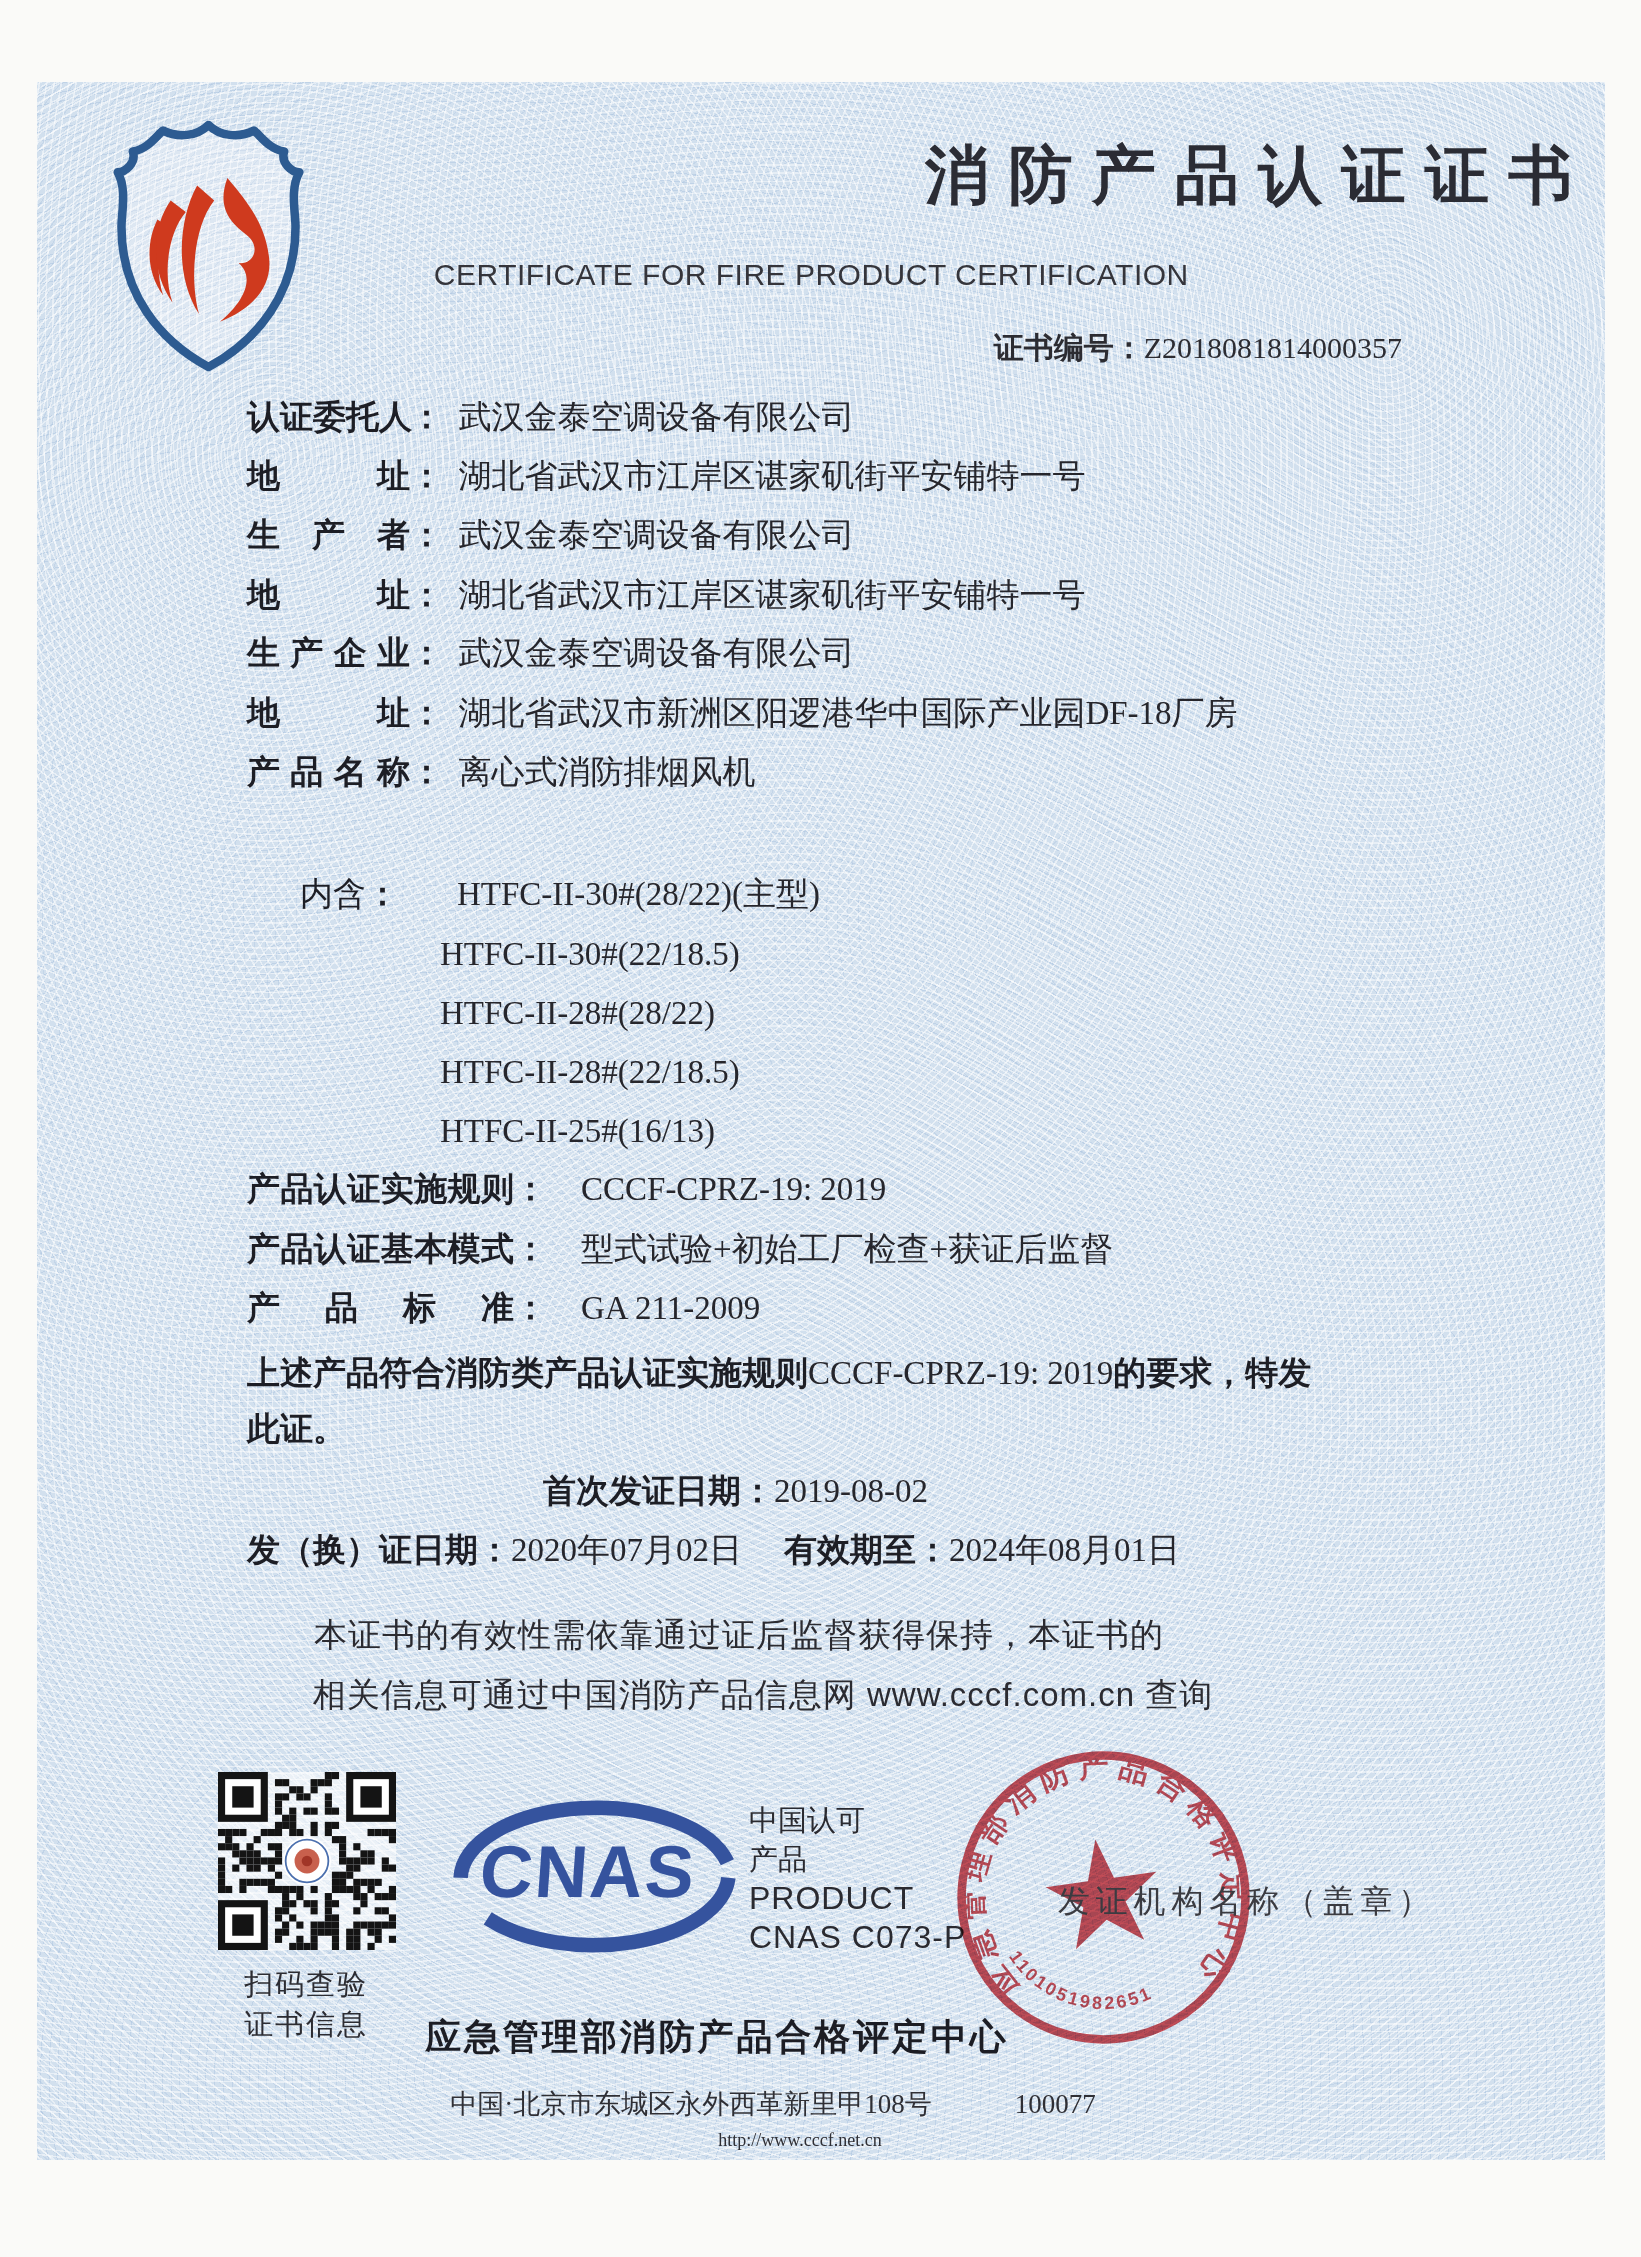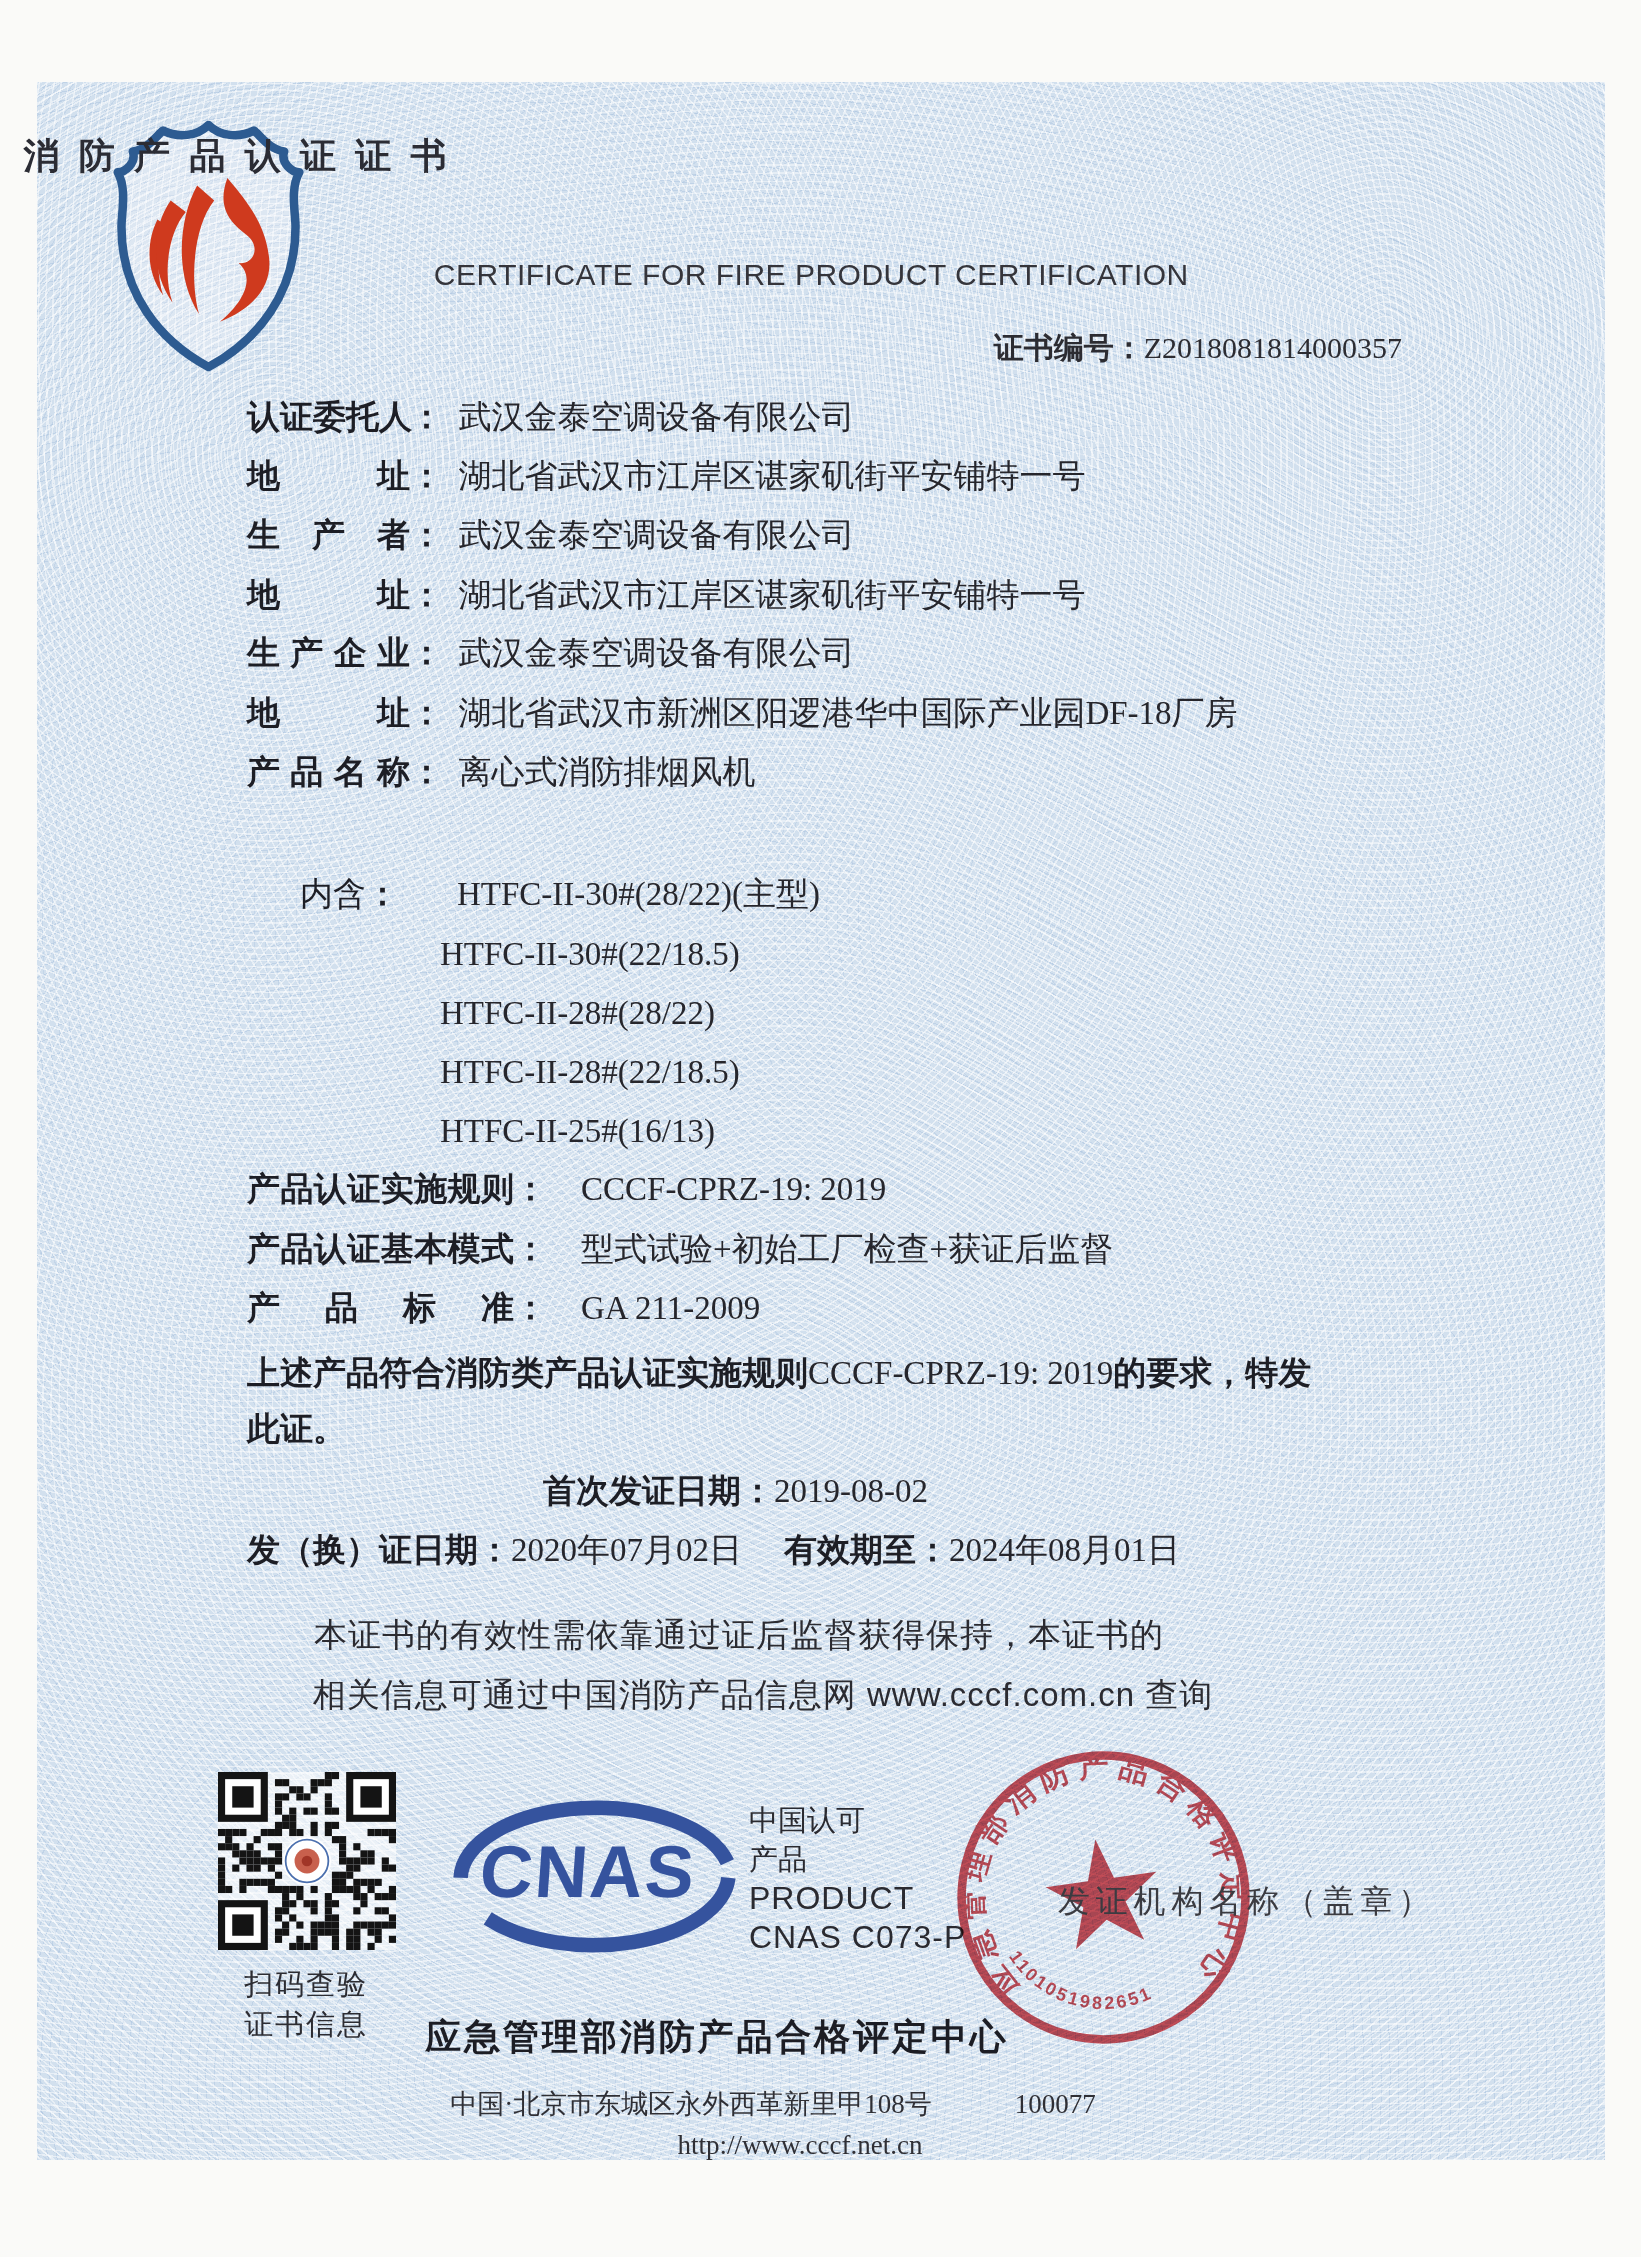--- a/index.html
+++ b/index.html
@@ -23,22 +23,22 @@
     background-image:
       repeating-radial-gradient(circle at 15% 18%, rgba(255,255,255,.50) 0 1.4px, rgba(255,255,255,0) 1.4px 6.3px),
       repeating-radial-gradient(circle at 86% 12%, rgba(255,255,255,.48) 0 1.4px, rgba(255,255,255,0) 1.4px 7.2px),
       repeating-radial-gradient(circle at 48% 64%, rgba(255,255,255,.45) 0 1.4px, rgba(255,255,255,0) 1.4px 8.2px),
       repeating-radial-gradient(circle at 28% 96%, rgba(168,193,222,.45) 0 1px, rgba(255,255,255,0) 1px 8.7px),
       repeating-radial-gradient(circle at 70% 40%, rgba(168,193,222,.35) 0 1px, rgba(255,255,255,0) 1px 10.6px);
   }
 
   .logo{position:absolute;left:58px;top:29px;width:227px;height:270px}
 
-  .title{position:absolute;top:50px;left:0;width:100%;text-align:left;
-    font-family:var(--hei);font-weight:700;font-size:36px;letter-spacing:19.3px;
+  .title{position:absolute;top:50px;left:0;width:100%;text-align:right;
+    font-family:var(--hei);font-weight:700;font-size:64px;letter-spacing:19.3px;
     color:#2b2c34;transform:translateX(-13.5px)}
   .subtitle{position:absolute;top:176px;left:0;width:100%;text-align:center;
     font-family:var(--hei);font-size:30px;letter-spacing:0.5px;color:#35353b;transform:translateX(-9.7px)}
   .certno{position:absolute;top:246px;right:203px;font-family:var(--song);font-size:30px;color:#2c2c32;white-space:nowrap}
   .certno .lbl{font-weight:700;font-family:var(--hei)}
 
   
   .frow{position:absolute;left:210px;white-space:nowrap;font-size:33px;line-height:46px}
   .flabel{display:inline-block;width:163px;text-align:justify;text-align-last:justify;
     font-family:var(--hei);font-weight:700;color:#1d1e25;vertical-align:top}
@@ -78,21 +78,21 @@
   .stamp-overlay{position:absolute;left:1021px;top:1798px;white-space:nowrap;
     font-family:var(--song);font-size:32px;letter-spacing:5.8px;color:#3b3b41}
 
   .org-line{position:absolute;top:1931px;left:0;width:100%;text-align:center;
     font-family:var(--hei);font-weight:700;font-size:36px;color:#1c1d24;
     letter-spacing:2.9px;transform:translateX(-104px)}
   .addr-line{position:absolute;top:2004px;left:0;width:100%;text-align:center;
     font-family:var(--song);font-size:27px;color:#2f2f35;transform:translateX(-48px);white-space:nowrap}
   .addr-line .gap{display:inline-block;width:83px}
   .url-line{position:absolute;top:2048px;left:0;width:100%;text-align:center;
-    font-family:var(--song);font-size:27px;color:#2f2f35;transform:translateX(-21px)}
+    font-family:var(--song);font-size:18px;color:#2f2f35;transform:translateX(-21px)}
 </style>
 </head>
 <body>
 
 <div class="page">
   <div class="cert">
 
     <svg class="logo" viewBox="0 0 120 140">
       <path d="M60 6 C54 12 44 13 36 9 C33 11 28 19 20 20 C22 26 16 31 12 31 C17 40 14 52 14 60 C14 95 34 120 60 134 C86 120 106 95 106 60 C106 52 103 40 108 31 C104 31 98 26 100 20 C92 19 87 11 84 9 C76 13 66 12 60 6 Z" fill="rgba(250,252,255,.28)" stroke="var(--shield-blue)" stroke-width="4.5" stroke-linejoin="round"></path>
       <path d="M33 56 C27 68 27 84 36 96 C32 84 33 68 39 60 Z" fill="var(--flame-red)"></path>

